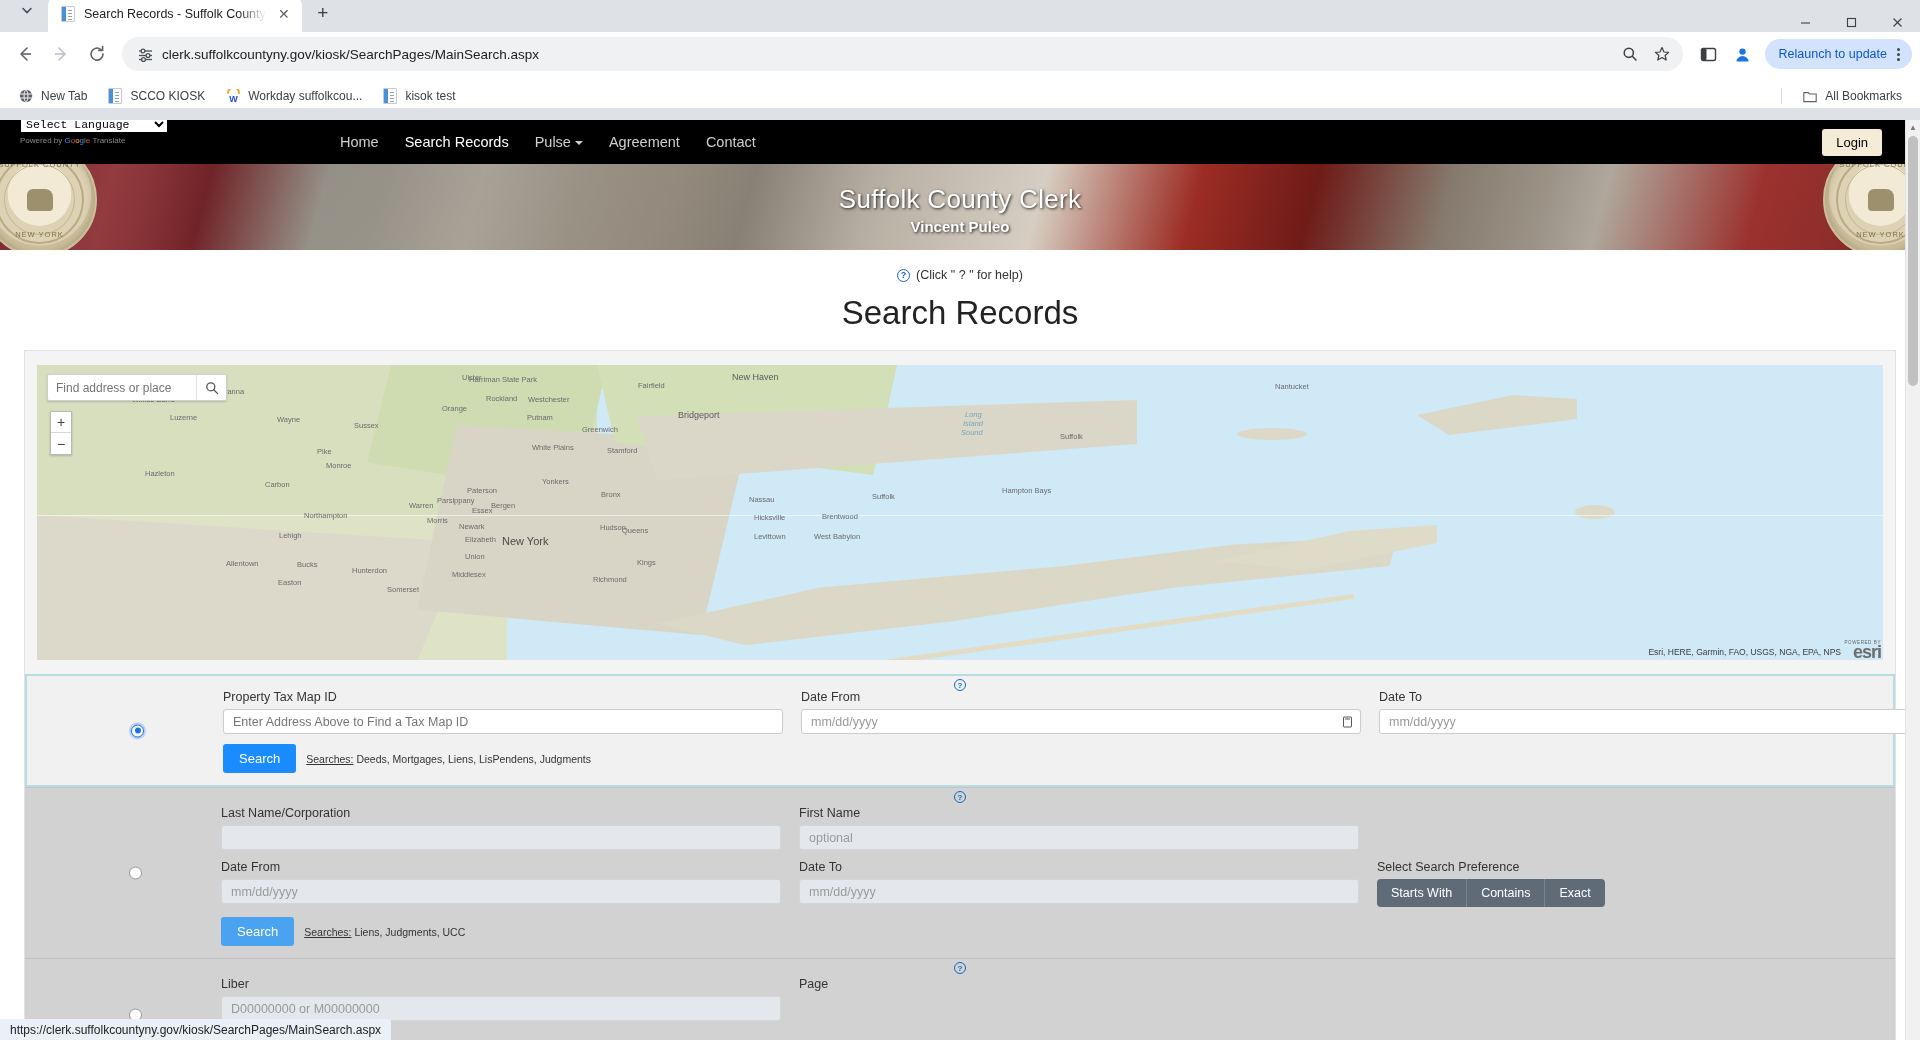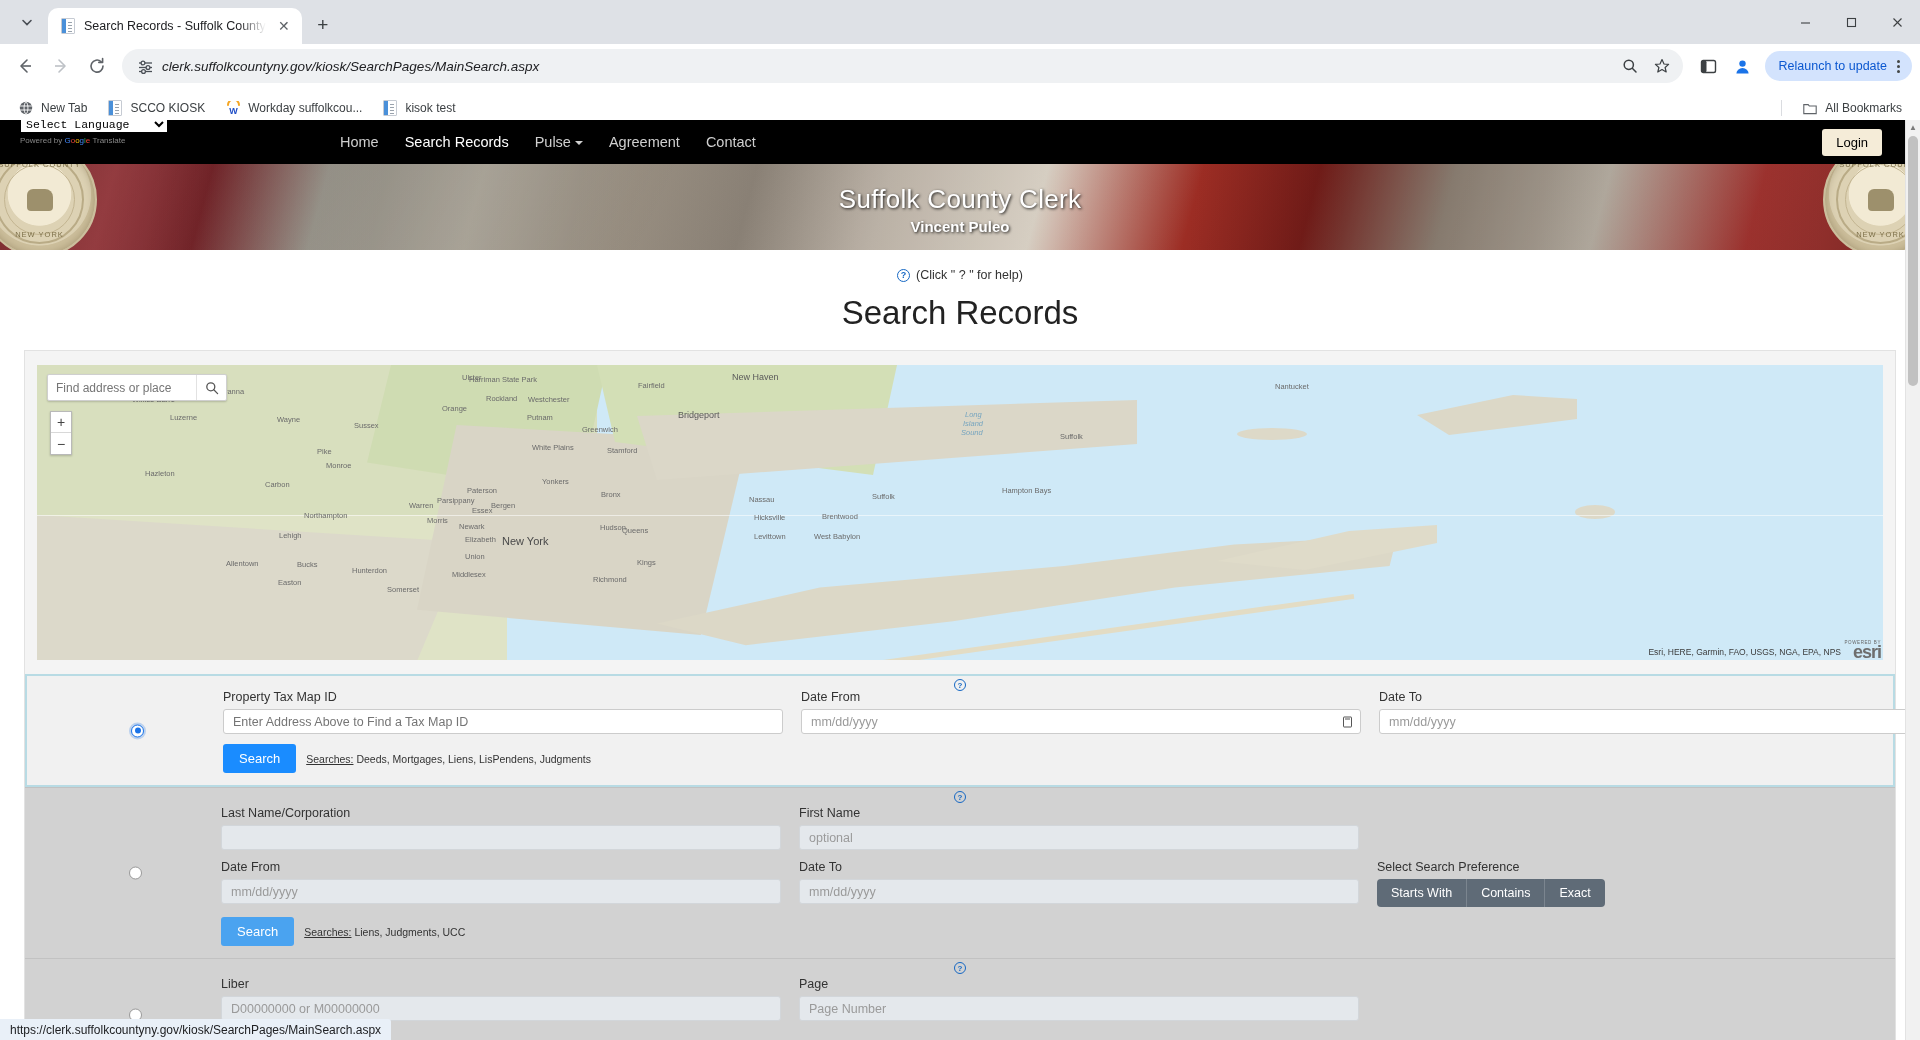--- a/index.html
+++ b/index.html
@@ -6,21 +6,21 @@
   html, body { margin:0; padding:0; }
   body {
     width:1920px; height:1040px; overflow:hidden;
     font-family:"Liberation Sans", sans-serif;
     background:#fff;
   }
 
   
   .browser { width:1920px; height:1040px; position:relative; background:#dee1e6; }
 
-  .tabstrip { height:44px; background:#dee1e6; display:flex; align-items:flex-end; padding-left:6px; position:relative; }
+  .tabstrip { height:32px; background:#dee1e6; display:flex; align-items:flex-end; padding-left:6px; position:relative; }
   .tab-chevron {
     width:34px; height:34px; border-radius:50%; margin:0 4px 5px 4px;
     display:flex; align-items:center; justify-content:center; color:#4a4f56; font-size:13px;
   }
   .tab {
     height:36px; min-width:250px; max-width:260px; background:#fff;
     border-radius:10px 10px 0 0; display:flex; align-items:center;
     padding:0 8px 0 12px; gap:8px; position:relative;
   }
   .tab-favicon { width:16px; height:16px; flex:none; display:flex; align-items:center; justify-content:center; }
@@ -33,21 +33,21 @@
   .newtab-btn { width:30px; height:30px; border-radius:50%; margin:0 0 4px 6px; display:flex; align-items:center; justify-content:center; color:#3c4043; font-size:19px; font-weight:300; }
 
   .win-ctrl { position:absolute; right:0; top:0; height:44px; display:flex; align-items:center; }
   .win-btn { width:46px; height:40px; display:flex; align-items:center; justify-content:center; color:#3c4043; }
 
   .toolbar { height:44px; background:#fff; display:flex; align-items:center; padding:0 8px; gap:2px; }
   .nav-btn { width:34px; height:34px; border-radius:50%; display:flex; align-items:center; justify-content:center; color:#5f6368; flex:none; }
   .nav-btn.disabled { color:#bdc1c6; }
   .omnibox {
     flex:1; height:34px; background:#eff1f3; border-radius:17px;
-    display:flex; align-items:center; padding:0 6px 0 14px; margin:0 6px; gap:8px;font-style:italic;
+    display:flex; align-items:center; padding:0 6px 0 14px; margin:0 6px; gap:8px;
   }
   .omnibox-icon { width:18px; height:18px; flex:none; display:flex; align-items:center; justify-content:center; color:#4a4f56; }
   .omnibox-url { flex:1; font-size:13.5px; color:#202124; white-space:nowrap; overflow:hidden; }
   .omni-right { display:flex; align-items:center; gap:2px; }
   .omni-btn { width:30px; height:30px; border-radius:50%; display:flex; align-items:center; justify-content:center; color:#3c4043; }
   .tb-right { display:flex; align-items:center; gap:2px; margin-left:2px; }
   .tb-icon { width:32px; height:32px; border-radius:50%; display:flex; align-items:center; justify-content:center; color:#3c4043; }
   .relaunch {
     height:30px; background:#d3e3fd; color:#0b57d0; border-radius:15px;
     display:flex; align-items:center; padding:0 6px 0 14px; gap:4px;
@@ -590,21 +590,20 @@
         <div class="panel p3" style="padding-top:18px;">
           <span class="helpdot">?</span>
           <span class="radio" style="top:56px;"></span>
           <div class="grid">
             <div class="fld">
               <label>Liber</label>
               <div class="fakeinput">D00000000 or M00000000</div>
             </div>
             <div class="fld">
               <label>Page</label>
-              <div class="fakeinput">Page Number</div>
             </div>
             <div class="fld"></div>
           </div>
           <div class="searchrow">
             <button class="btn-search soft">Search</button>
             <span class="searches-note">
               <u>Searches:</u>
               <span>Deeds, Mortgages</span>
             </span>
           </div>

